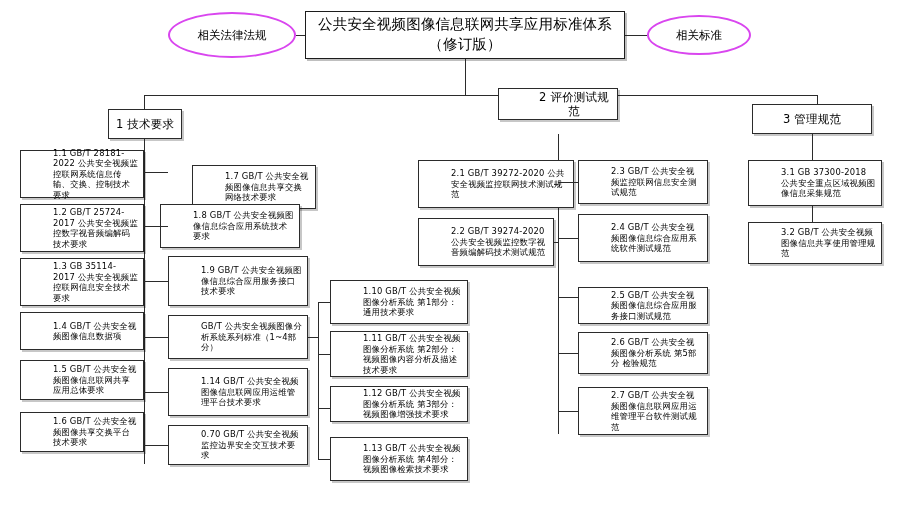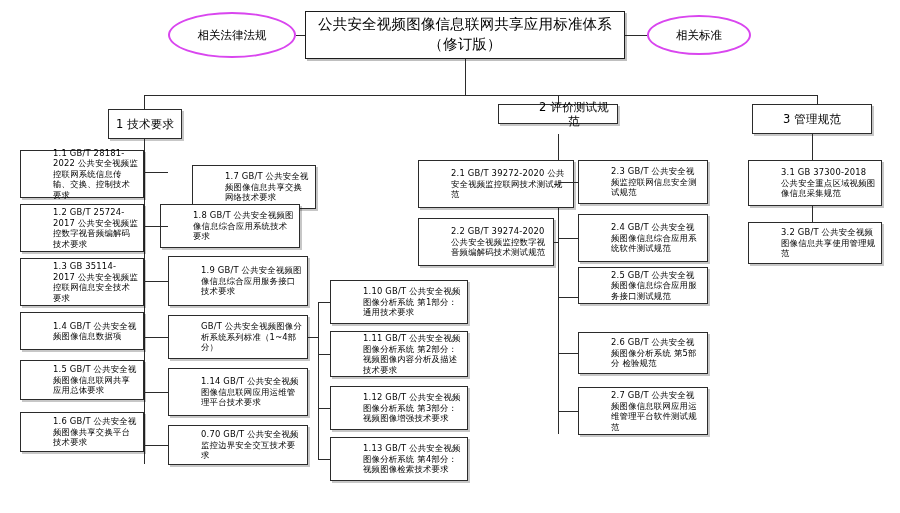--- a/index.html
+++ b/index.html
@@ -98,21 +98,21 @@
   <div class="ln lnv" style="left:465px; top:59px; height:36px;"></div>
 
   <div class="ln lnh" style="left:144px; top:95px; width:673px;"></div>
   <div class="ln lnv" style="left:144px; top:95px; height:14px;"></div>
   <div class="ln lnv" style="left:558px; top:95px; height:14px;"></div>
   <div class="ln lnv" style="left:817px; top:95px; height:14px;"></div>
 
   <div class="box cat-box" style="left:108px; top:109px; width:74px; height:30px;">
     <span>1 技术要求</span>
   </div>
-  <div class="box cat-box" style="left:498px; top:104px; width:120px; height:20px;padding-left:37px;">
+  <div class="box cat-box" style="left:498px; top:88px; width:120px; height:32px;padding-left:37px;">
     <span>2 评价测试规范</span>
   </div>
   <div class="box cat-box" style="left:752px; top:104px; width:120px; height:30px;">
     <span>3 管理规范</span>
   </div>
 
   <div class="ln lnv" style="left:144px; top:139px; height:325px;"></div>
 
   <div class="ln lnh" style="left:154px; top:175px; width:-0px;"></div>
 
@@ -160,21 +160,21 @@
   <div class="ln lnh" style="left:144px; top:337px; width:24px;"></div>
   <div class="ln lnh" style="left:144px; top:392px; width:24px;"></div>
   <div class="ln lnh" style="left:144px; top:445px; width:24px;"></div>
 
   <div class="box leaf" style="left:330px; top:280px; width:138px; height:44px;">
     <span>1.10 GB/T 公共安全视频图像分析系统 第1部分： 通用技术要求</span>
   </div>
   <div class="box leaf" style="left:330px; top:331px; width:138px; height:46px;">
     <span>1.11 GB/T 公共安全视频图像分析系统 第2部分： 视频图像内容分析及描述技术要求</span>
   </div>
-  <div class="box leaf" style="left:330px; top:386px; width:138px; height:44px;">
+  <div class="box leaf" style="left:330px; top:386px; width:138px; height:36px;">
     <span>1.12 GB/T 公共安全视频图像分析系统 第3部分： 视频图像增强技术要求</span>
   </div>
   <div class="box leaf" style="left:330px; top:437px; width:138px; height:44px;">
     <span>1.13 GB/T 公共安全视频图像分析系统 第4部分： 视频图像检索技术要求</span>
   </div>
 
   <div class="ln lnh" style="left:308px; top:337px; width:10px;"></div>
   <div class="ln lnv" style="left:318px; top:302px; height:157px;"></div>
   <div class="ln lnh" style="left:318px; top:302px; width:12px;"></div>
   <div class="ln lnh" style="left:318px; top:354px; width:12px;"></div>
@@ -192,21 +192,21 @@
 
   <div class="ln lnh" style="left:554px; top:184px; width:4px;"></div>
   <div class="ln lnh" style="left:554px; top:242px; width:4px;"></div>
 
   <div class="box leaf" style="left:578px; top:160px; width:130px; height:44px;">
     <span>2.3 GB/T 公共安全视频监控联网信息安全测试规范</span>
   </div>
   <div class="box leaf" style="left:578px; top:214px; width:130px; height:48px;">
     <span>2.4 GB/T 公共安全视频图像信息综合应用系统软件测试规范</span>
   </div>
-  <div class="box leaf" style="left:578px; top:267px; width:130px; height:37px;">
+  <div class="box leaf" style="left:578px; top:287px; width:130px; height:37px;">
     <span>2.5 GB/T 公共安全视频图像信息综合应用服务接口测试规范</span>
   </div>
   <div class="box leaf" style="left:578px; top:332px; width:130px; height:42px;">
     <span>2.6 GB/T 公共安全视频图像分析系统 第5部分 检验规范</span>
   </div>
   <div class="box leaf" style="left:578px; top:387px; width:130px; height:48px;">
     <span>2.7 GB/T 公共安全视频图像信息联网应用运维管理平台软件测试规范</span>
   </div>
 
   <div class="ln lnh" style="left:558px; top:182px; width:20px;"></div>

